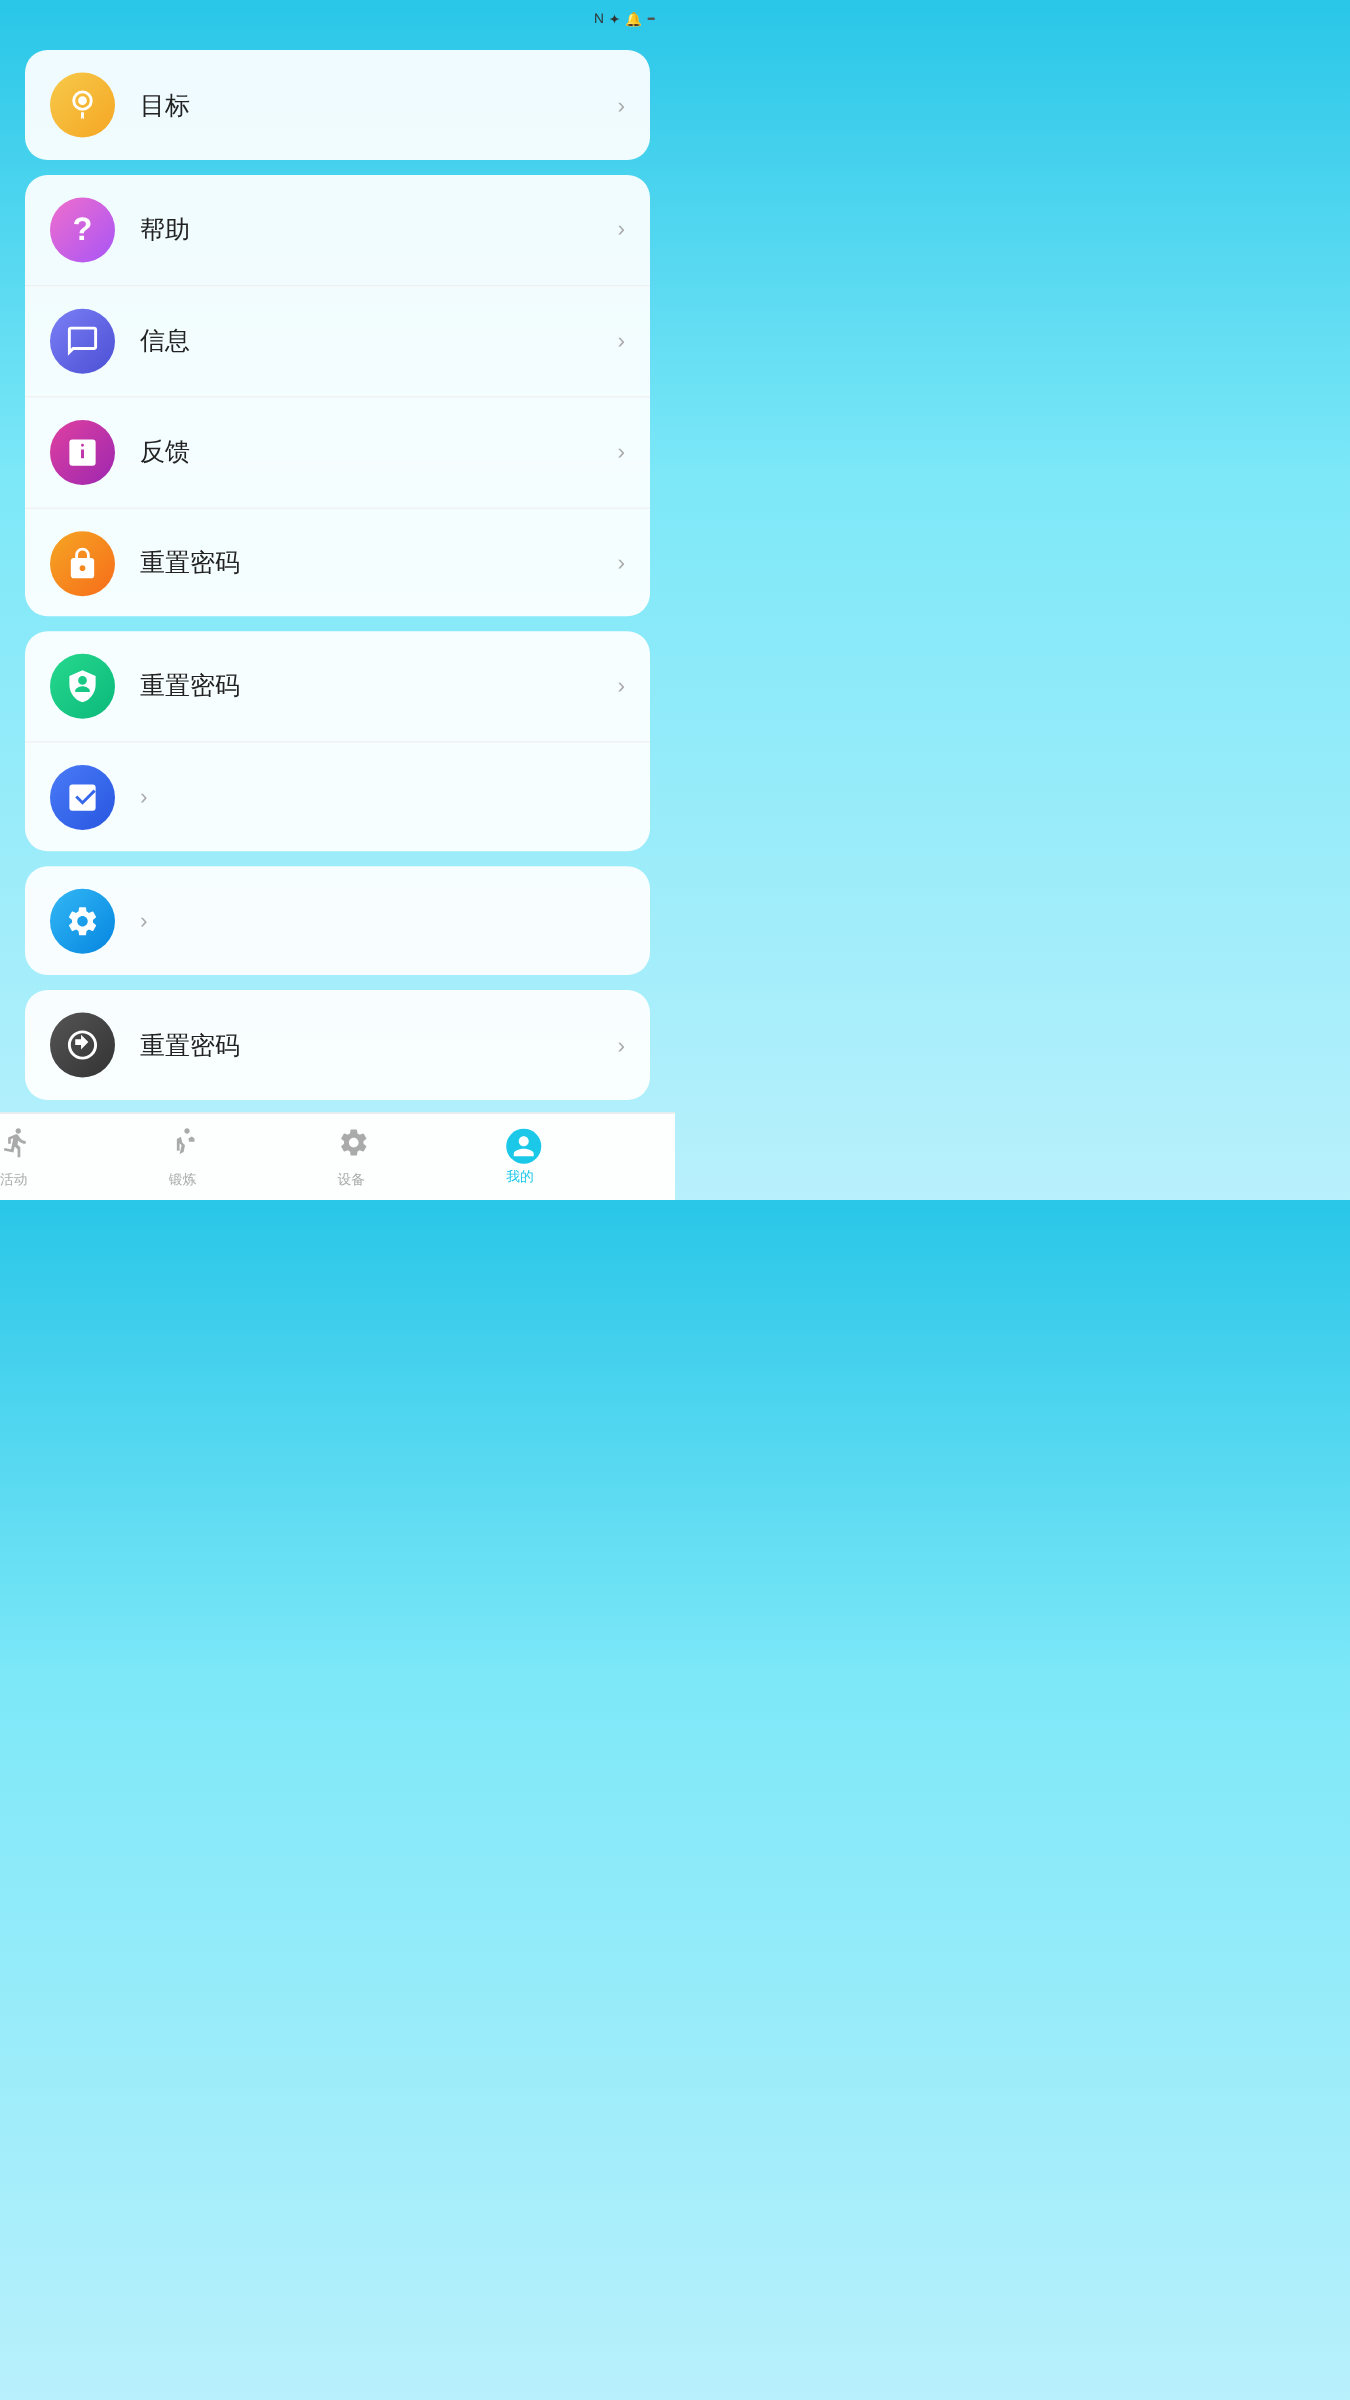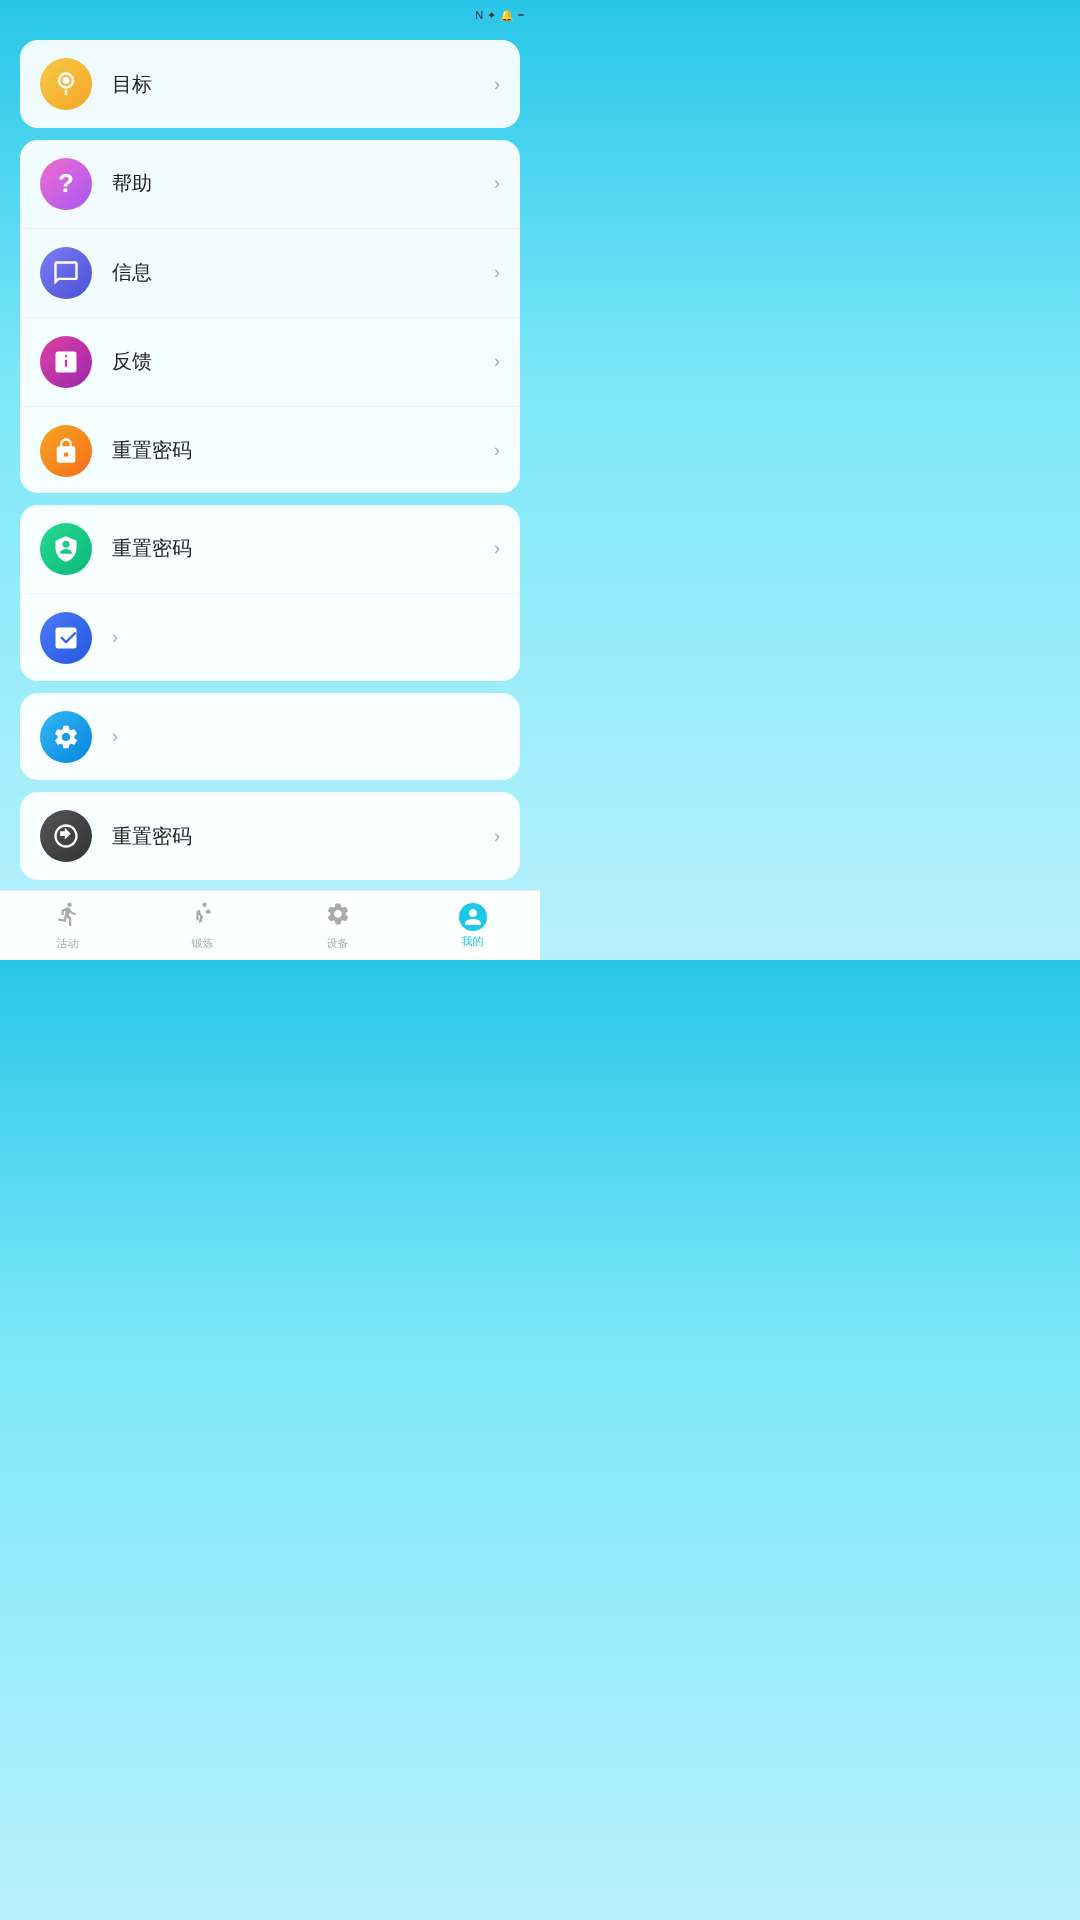--- a/index.html
+++ b/index.html
@@ -116,21 +116,20 @@
       height: 70px;
       background: rgba(255,255,255,0.97);
       border-top: 1px solid #e8e8e8;
       display: flex;
       align-items: center;
       justify-content: space-around;
     }
     .nav-item {
       display: flex;
       flex-direction: column;
-      align-items: center;
       gap: 3px;
       cursor: pointer;
       flex: 1;
     }
     .nav-icon {
       font-size: 22px;
       color: #aaa;
     }
     .nav-label {
       font-size: 11px;

